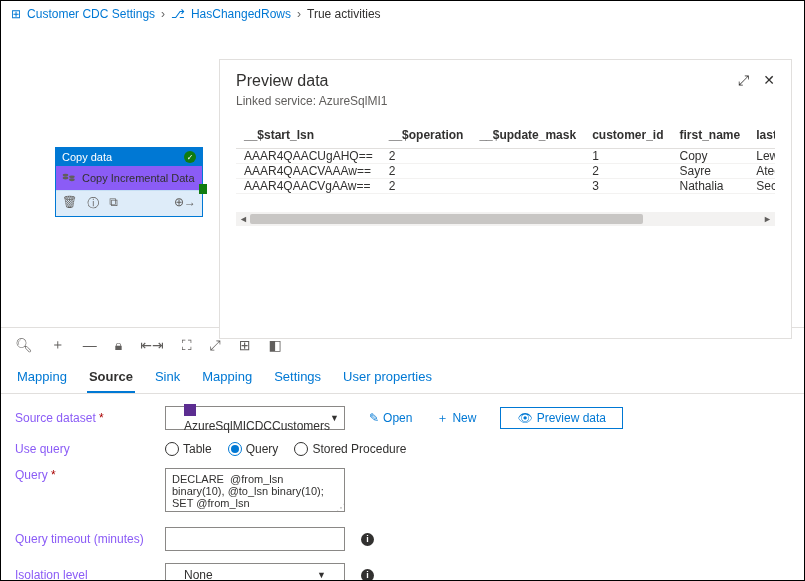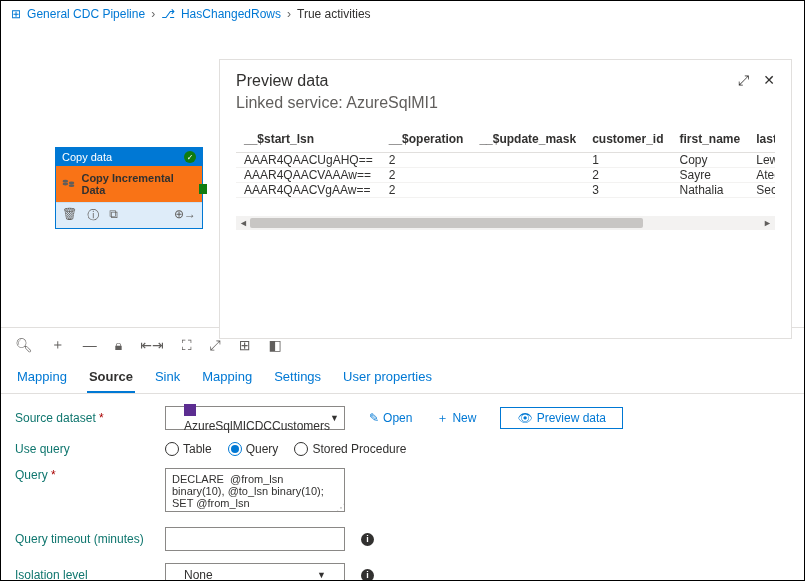--- a/index.html
+++ b/index.html
@@ -8,32 +8,32 @@
     .breadcrumb { display: flex; align-items: center; gap: 6px; padding: 6px 10px; font-size: 12px; }
     .breadcrumb a { color: #0078d4; text-decoration: none; }
     .breadcrumb .sep { color: #666; }
     .breadcrumb .bc-icon { color: #0078d4; }
     
     .canvas { position: relative; height: 300px; }
     
     .copy-node { position: absolute; left: 54px; top: 120px; width: 148px; border: 1px solid #0078d4; background: #deecf9; font-size: 11px; }
     .copy-node-header { background: #0078d4; color: #fff; padding: 3px 6px; display: flex; justify-content: space-between; align-items: center; font-size: 11px; }
     .copy-node-header .check { width: 12px; height: 12px; background: #107c10; border-radius: 50%; display: flex; align-items: center; justify-content: center; color: #fff; font-size: 8px; }
-    .copy-node-body { padding: 6px; display: flex; align-items: center; gap: 6px; background: #f97316; font-weight: bold; }
+    .copy-node-body { padding: 6px; display: flex; align-items: center; gap: 6px; background: #8b5cf6; }
     .copy-node-body .db-icon { width: 14px; height: 10px; }
     .copy-node-footer { padding: 4px 6px; display: flex; gap: 10px; background: #deecf9; border-top: 1px solid #c7e0f4; }
     .copy-node-footer span { cursor: pointer; color: #605e5c; font-size: 12px; }
     .green-handle { position: absolute; right: -5px; top: 36px; width: 8px; height: 10px; background: #107c10; }
     
     .preview-panel { position: absolute; left: 218px; top: 32px; right: 12px; height: 280px; border: 1px solid #e1dfdd; background: #fff; padding: 12px 16px; }
     .preview-header { display: flex; justify-content: space-between; align-items: flex-start; }
     .preview-title { font-size: 16px; color: #323130; font-weight: 400; }
     .preview-icons { display: flex; gap: 14px; font-size: 14px; color: #323130; }
     .preview-icons span { cursor: pointer; }
-    .linked-service { font-size: 16px; color: #605e5c; margin-top: 4px; margin-bottom: 14px; }
+    .linked-service { font-size: 12px; color: #605e5c; margin-top: 4px; margin-bottom: 14px; }
     
     .preview-table-wrap { overflow-x: auto; }
     .preview-table { width: 100%; border-collapse: collapse; font-size: 12px; }
     .preview-table th { text-align: left; font-weight: 600; padding: 6px 8px; border-bottom: 1px solid #e1dfdd; color: #323130; white-space: nowrap; }
     .preview-table td { padding: 0 8px; border-bottom: 1px solid #f3f2f1; color: #323130; white-space: nowrap; }
     
     .hscroll { height: 14px; background: #f3f2f1; display: flex; align-items: center; margin-top: 18px; position: relative; }
     .hscroll-thumb { position: absolute; left: 14px; height: 10px; background: #c8c6c4; width: 73%; border-radius: 2px; }
     .hscroll .arr { position: absolute; font-size: 9px; color: #605e5c; }
     .hscroll .arr.l { left: 3px; }
@@ -41,21 +41,21 @@
     
     .toolbar { border-top: 1px solid #e1dfdd; padding: 8px 14px; display: flex; gap: 18px; align-items: center; color: #605e5c; font-size: 14px; }
     .toolbar span { cursor: pointer; }
     
     .tabs { display: flex; gap: 18px; padding: 0 14px; border-bottom: 1px solid #e1dfdd; font-size: 13px; }
     .tabs .tab { padding: 7px 2px; color: #0078d4; cursor: pointer; }
     .tabs .tab.active { color: #323130; border-bottom: 2px solid #0078d4; font-weight: 600; }
     
     .form { padding: 12px 14px; font-size: 12px; }
     .form-row { display: flex; align-items: center; margin-bottom: 12px; gap: 10px; }
-    .form-label { width: 140px; color: #0f766e; }
+    .form-label { width: 140px; color: #8b5cf6; }
     .req::after { content: " *"; color: #a80000; }
     
     .dropdown { width: 180px; height: 24px; border: 1px solid #8a8886; display: flex; align-items: center; padding: 0 18px; justify-content: space-between; background: #fff; }
     .dropdown .caret { font-size: 9px; }
     .ds-icon { width: 12px; height: 12px; background: #5c2d91; display: inline-block; margin-right: 4px; }
     
     .link-btn { color: #0078d4; cursor: pointer; display: inline-flex; align-items: center; gap: 4px; margin-left: 14px; font-size: 12px; }
     .outline-btn { border: 1px solid #0078d4; color: #0078d4; padding: 3px 16px; margin-left: 14px; font-size: 12px; cursor: pointer; display: inline-flex; align-items: center; gap: 4px; }
     
     .radio-group { display: flex; gap: 16px; align-items: center; }
@@ -69,21 +69,21 @@
     .textarea-resize { position: absolute; right: -1px; bottom: 2px; font-size: 10px; color: #8a8886; pointer-events: none; }
     
     .text-input { width: 180px; height: 24px; border: 1px solid #8a8886; padding: 0 6px; }
     .info { width: 13px; height: 13px; border-radius: 50%; background: #323130; color: #fff; font-size: 9px; display: inline-flex; align-items: center; justify-content: center; font-weight: bold; margin-left: 6px; }
   </style>
 </head>
 <body>
 
 <div class="breadcrumb">
   <span class="bc-icon">⊞</span>
-  <a href="#">General CDC Pipeline</a>
+  <a href="#">Customer CDC Settings</a>
   <span class="sep">›</span>
   <span class="bc-icon">⎇</span>
   <a href="#">HasChangedRows</a>
   <span class="sep">›</span>
   <span>True activities</span>
 </div>
 
 <div class="canvas">
   <div class="copy-node">
     <div class="copy-node-header">

